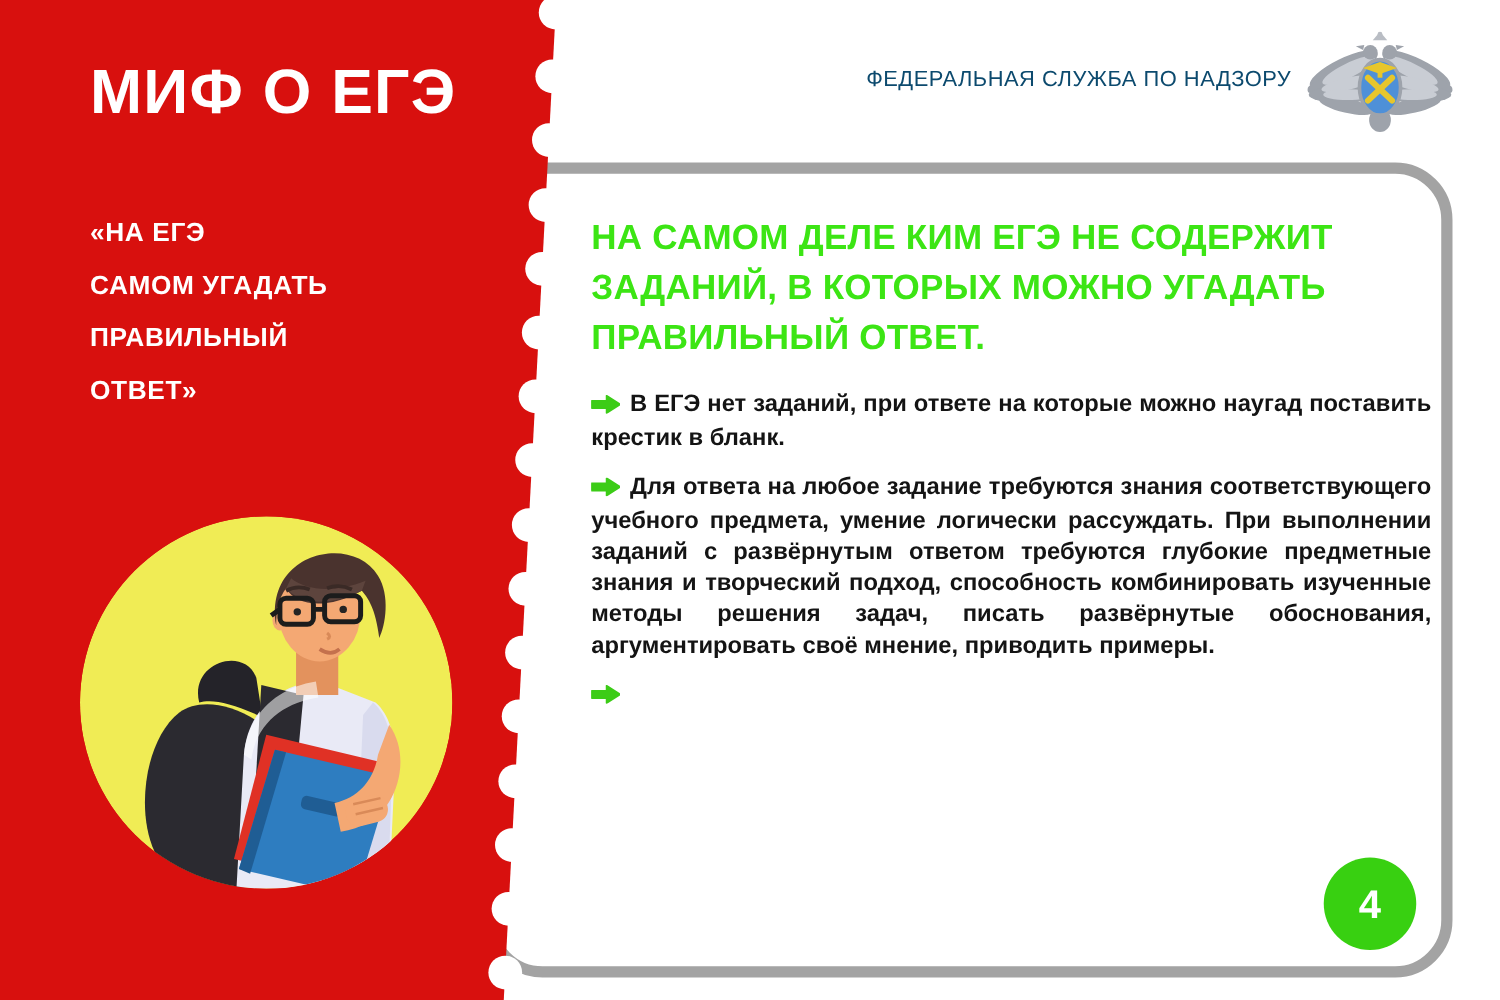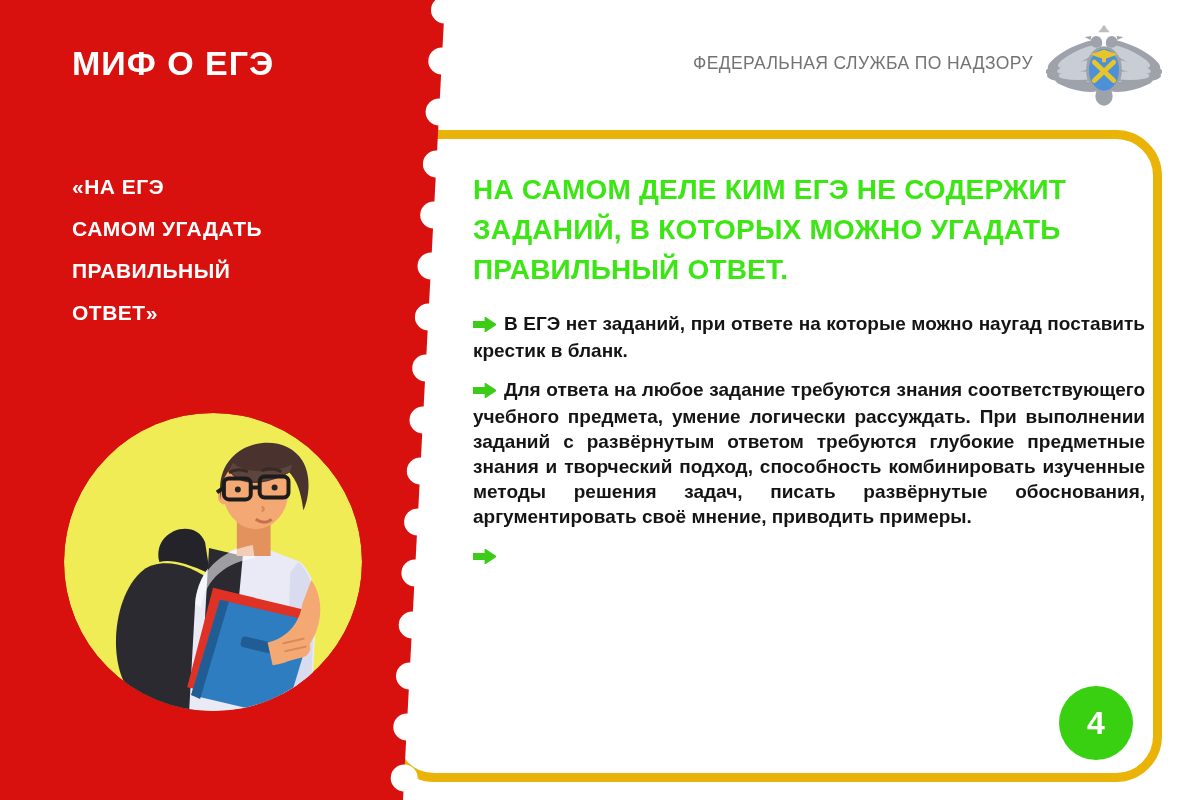--- a/index.html
+++ b/index.html
@@ -2,37 +2,37 @@
 <html><head>
 <meta charset="utf-8">
 <style>
   html,body{margin:0;padding:0;background:#fff;}
   .canvas{position:relative;width:1200px;height:800px;overflow:hidden;background:#ffffff;
           font-family:"Liberation Sans", sans-serif;}
 
   
   .red-band{position:absolute;left:0;top:0;width:460px;height:800px;background:#d8100e;
             clip-path:polygon(0 0,445px 0,403px 800px,0 800px);z-index:2;}
-  .poster-title{position:absolute;left:72px;top:44px;color:#ffffff;font-size:34px;
+  .poster-title{position:absolute;left:72px;top:44px;color:#ffffff;font-size:50px;
                 font-weight:bold;letter-spacing:1px;white-space:nowrap;}
   .poster-quote{position:absolute;left:72px;top:166px;color:#ffffff;font-size:21px;
                 font-weight:bold;line-height:42px;letter-spacing:.5px;}
   .illustration-wrap{position:absolute;left:64px;top:413px;width:298px;height:298px;}
 
   
   .scallops{position:absolute;left:380px;top:0;width:90px;height:800px;z-index:3;pointer-events:none;}
 
   
-  .agency{position:absolute;right:167px;top:51px;text-align:center;color:#737373;
+  .agency{position:absolute;right:167px;top:51px;text-align:center;color:#0c4a6e;
           font-size:17.5px;line-height:25px;letter-spacing:.4px;z-index:1;}
   .emblem{position:absolute;left:1046px;top:24px;width:116px;height:86px;z-index:1;}
 
   
   .fact-box{position:absolute;left:388px;top:130px;width:774px;height:652px;box-sizing:border-box;
-            border:9px solid #eab308;border-radius:46px;z-index:1;background:#fff;}
+            border:9px solid #a3a3a3;border-radius:46px;z-index:1;background:#fff;}
   .fact-content{position:absolute;left:76px;top:31px;width:680px;}
   .fact-heading{color:#3ce514;font-size:28px;font-weight:bold;line-height:40px;
                 letter-spacing:.2px;margin:0 0 21px 0;}
   .bullet{font-size:19px;font-weight:bold;line-height:25px;color:#141414;margin:0 0 14px 0;
           padding-right:8px;text-align:justify;text-align-last:left;}
   .arrow-ico{display:inline-block;vertical-align:-2px;margin-right:8px;}
 
   .page-badge{position:absolute;left:1059px;top:686px;width:74px;height:74px;border-radius:50%;
               background:#38d011;color:#fff;display:flex;align-items:center;justify-content:center;
               font-size:32px;font-weight:bold;z-index:1;}

